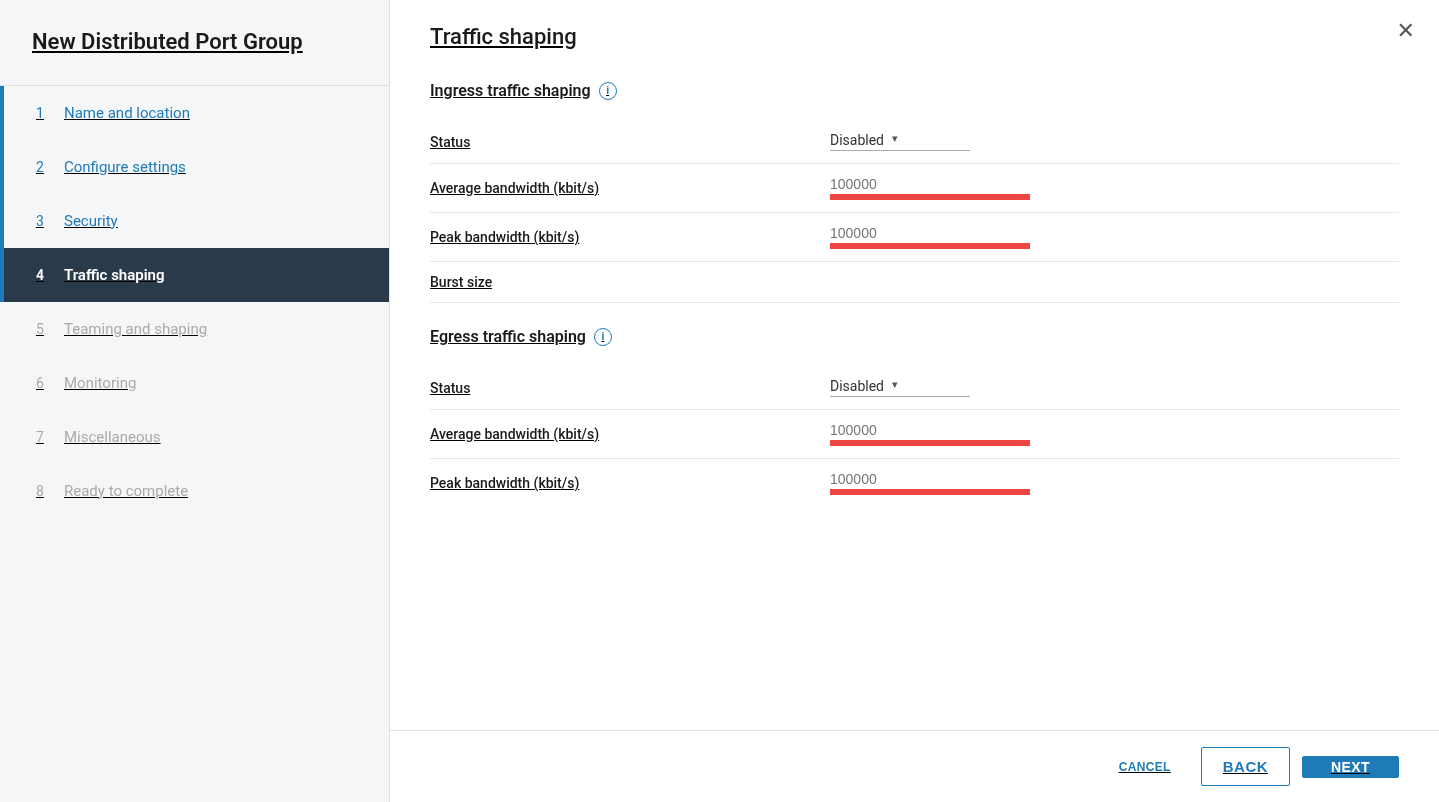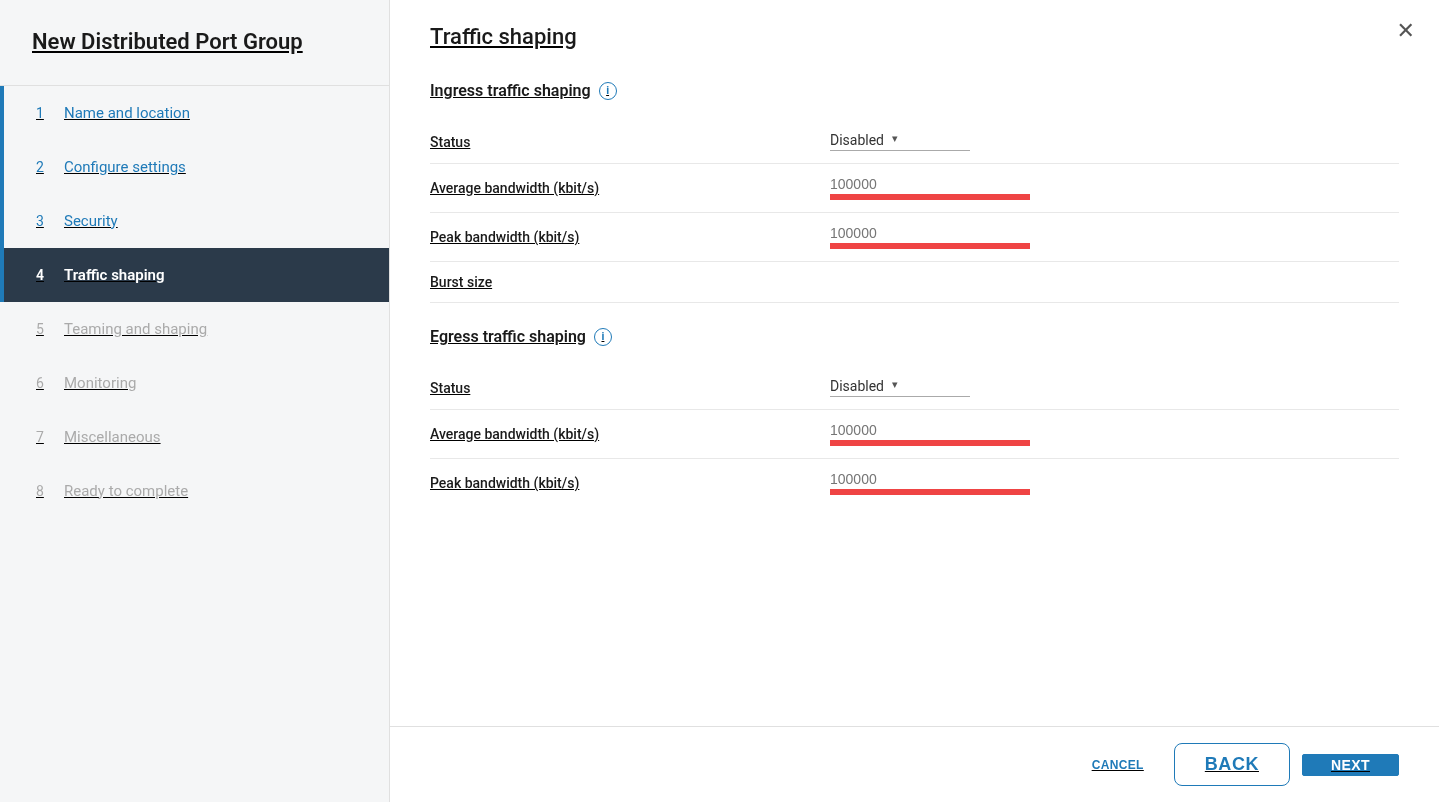--- a/index.html
+++ b/index.html
@@ -203,25 +203,25 @@
       font-size: 12px;
       font-weight: 600;
       cursor: pointer;
       padding: 10px 18px;
       letter-spacing: 0.03em;
     }
     .btn-back {
       background: #fff;
       border: 1.5px solid #1f7ab8;
       color: #1f7ab8;
-      font-size: 18px;
-      font-weight: 600;
-      cursor: pointer;
-      padding: 10px 30px;
-      border-radius: 8px;
+      font-size: 15px;
+      font-weight: 600;
+      cursor: pointer;
+      padding: 10px 21px;
+      border-radius: 2px;
       letter-spacing: 0.03em;
     }
     .btn-next {
       background: #1f7ab8;
       border: 1.5px solid #1f7ab8;
       color: #fff;
       font-size: 14px;
       font-weight: 600;
       cursor: pointer;
       padding: 2px 28px;

